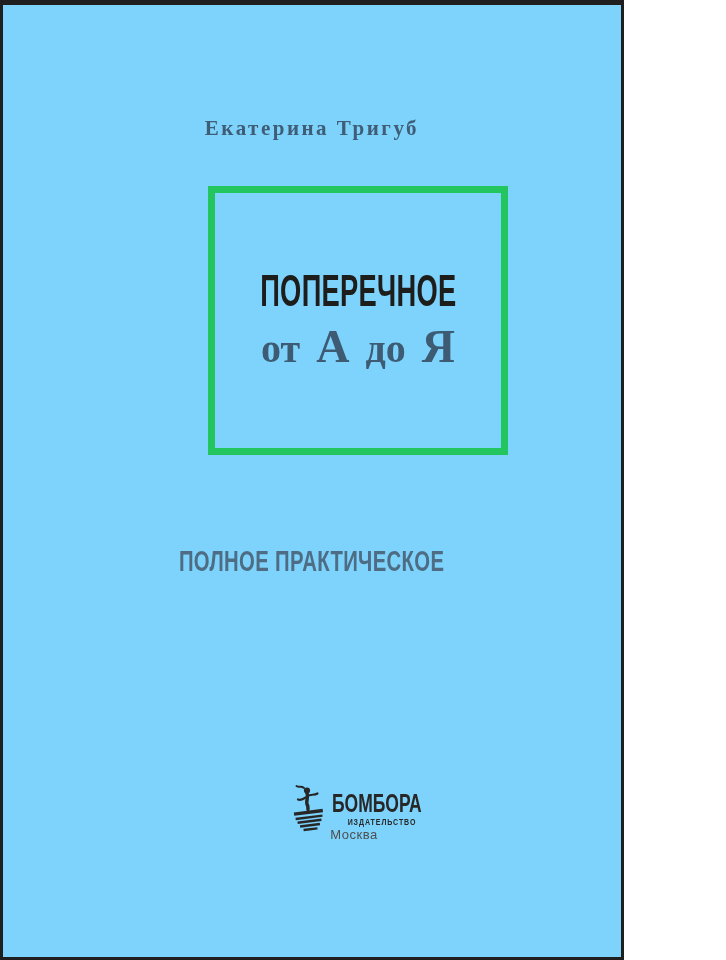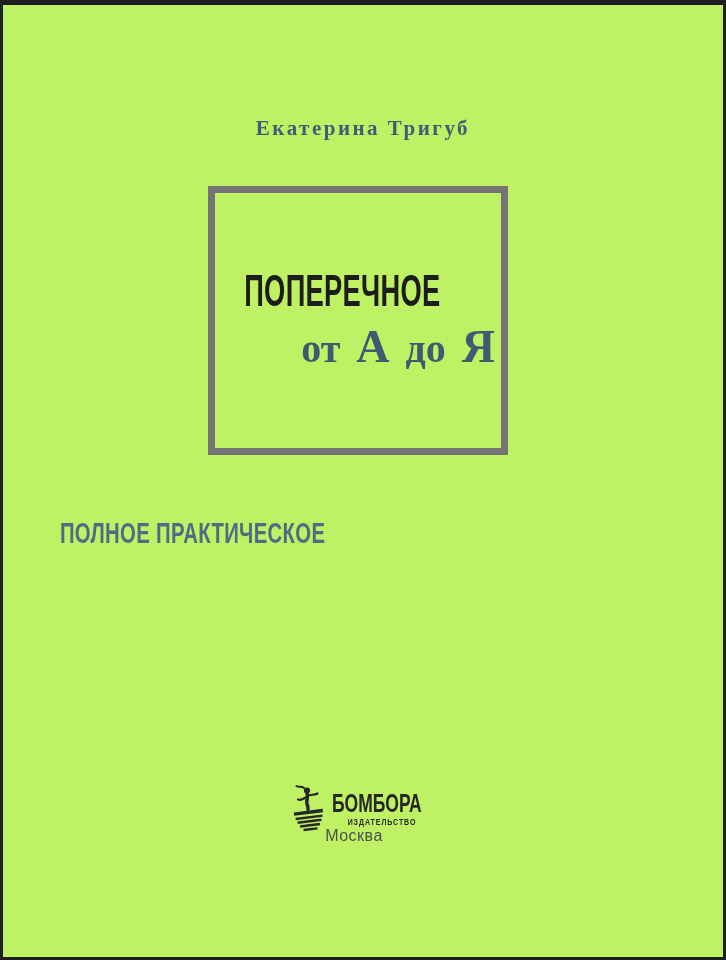--- a/index.html
+++ b/index.html
@@ -1,21 +1,21 @@
 <!DOCTYPE html>
 <html><head>
 <meta charset="utf-8">
 <style>
   html, body { margin: 0; padding: 0; background: #ffffff; }
   .page {
     position: relative;
-    width: 726px;
+    width: 624px;
     height: 960px;
     box-sizing: border-box;
-    background: #bef264;
+    background: #7dd3fc;
     border: 3px solid #1f1f1f;
     border-top-width: 5px;
     overflow: hidden;
     font-family: "Liberation Sans", sans-serif;
   }
 
   
   .author {
     position: absolute;
     top: 111px; left: 0; width: 100%;
@@ -26,25 +26,25 @@
     letter-spacing: 2.5px;
     color: #3f5d76;
   }
 
   
   .title-box {
     position: absolute;
     left: 205px; top: 181px;
     width: 300px; height: 269px;
     box-sizing: border-box;
-    border: 7px solid #737373;
+    border: 7px solid #22c55e;
     display: flex;
     flex-direction: column;
     justify-content: center;
-    align-items: flex-end;
+    align-items: center;
   }
   .title-line {
     height: 49px;
     line-height: 49px;
     text-align: center;
     white-space: nowrap;
   }
   .title-line .cond {
     display: inline-block;
     transform: scaleX(0.62);
@@ -70,22 +70,23 @@
   }
   .range-line .r-big {
     font-size: 46px;
     font-weight: 700;
     margin: 0 6px;
   }
 
   
   .subtitle {
     position: absolute;
-    left: 0; top: 511px;
+    left: 0; top: 539px;
     width: 100%;
+    text-align: center;
   }
   .subtitle-line {
     height: 34px;
     line-height: 34px;
     white-space: nowrap;
   }
   .subtitle-line .cond2 {
     display: inline-block;
     transform: scaleX(0.70);
     transform-origin: 50% 50%;
@@ -123,21 +124,21 @@
     color: #272727;
     transform: scaleX(0.78);
     transform-origin: 0 50%;
     white-space: nowrap;
   }
   .city {
     position: absolute;
     left: 290px; top: 822px;
     width: 122px;
     text-align: center;
-    font-size: 16px;
+    font-size: 13px;
     color: #4f4f4f;
     letter-spacing: 0.5px;
   }
 </style>
 </head>
 <body>
 
 <div class="page">
 
   <div class="author">Екатерина Тригуб</div>

